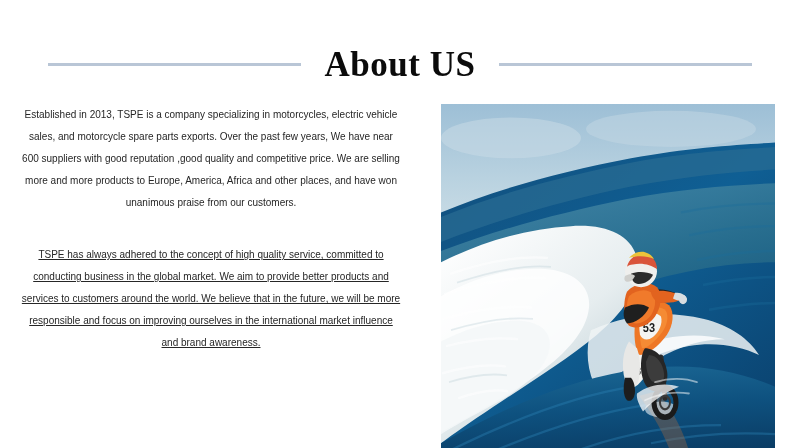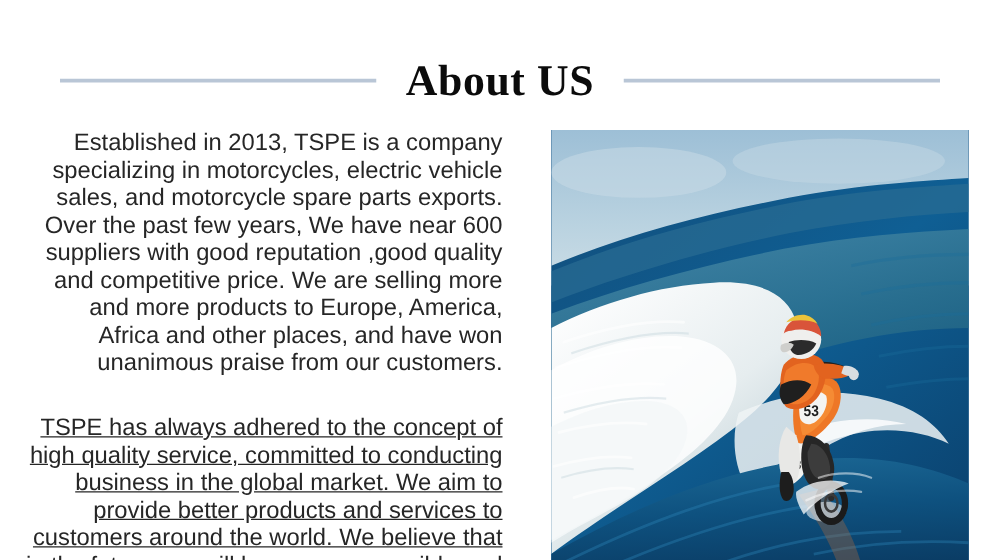--- a/index.html
+++ b/index.html
@@ -49,22 +49,22 @@
 
   
   .text-col {
     position: absolute;
     left: 20px;
     top: 104px;
     width: 382px;
   }
 
   .para {
-    text-align: right;
-    font-size: 19px;
+    text-align: center;
+    font-size: 10px;
     line-height: 22px;
     color: #262626;
     font-family: "Liberation Sans", sans-serif;
   }
 
   .para + .para { margin-top: 30px; text-decoration: underline; }
 
   
   .photo {
     position: absolute;

